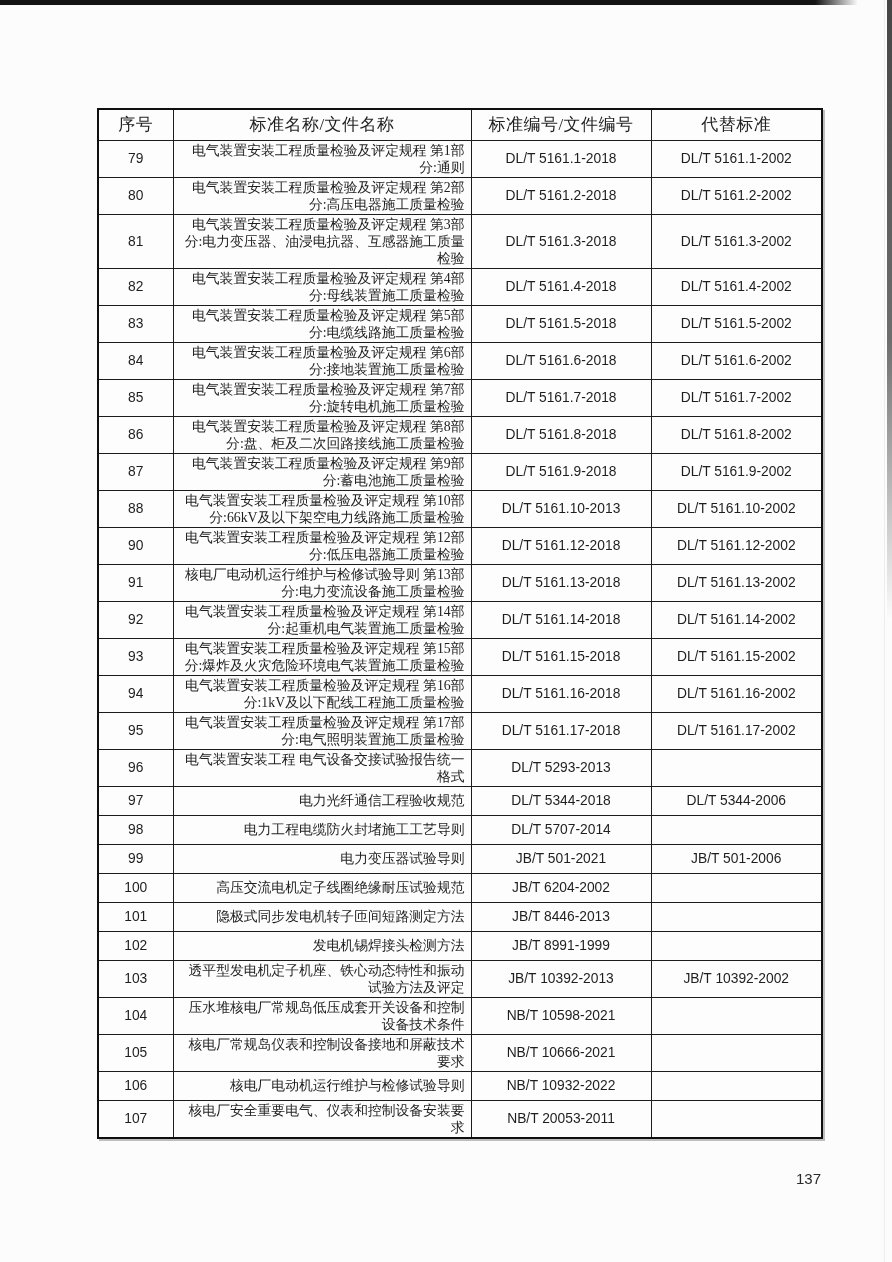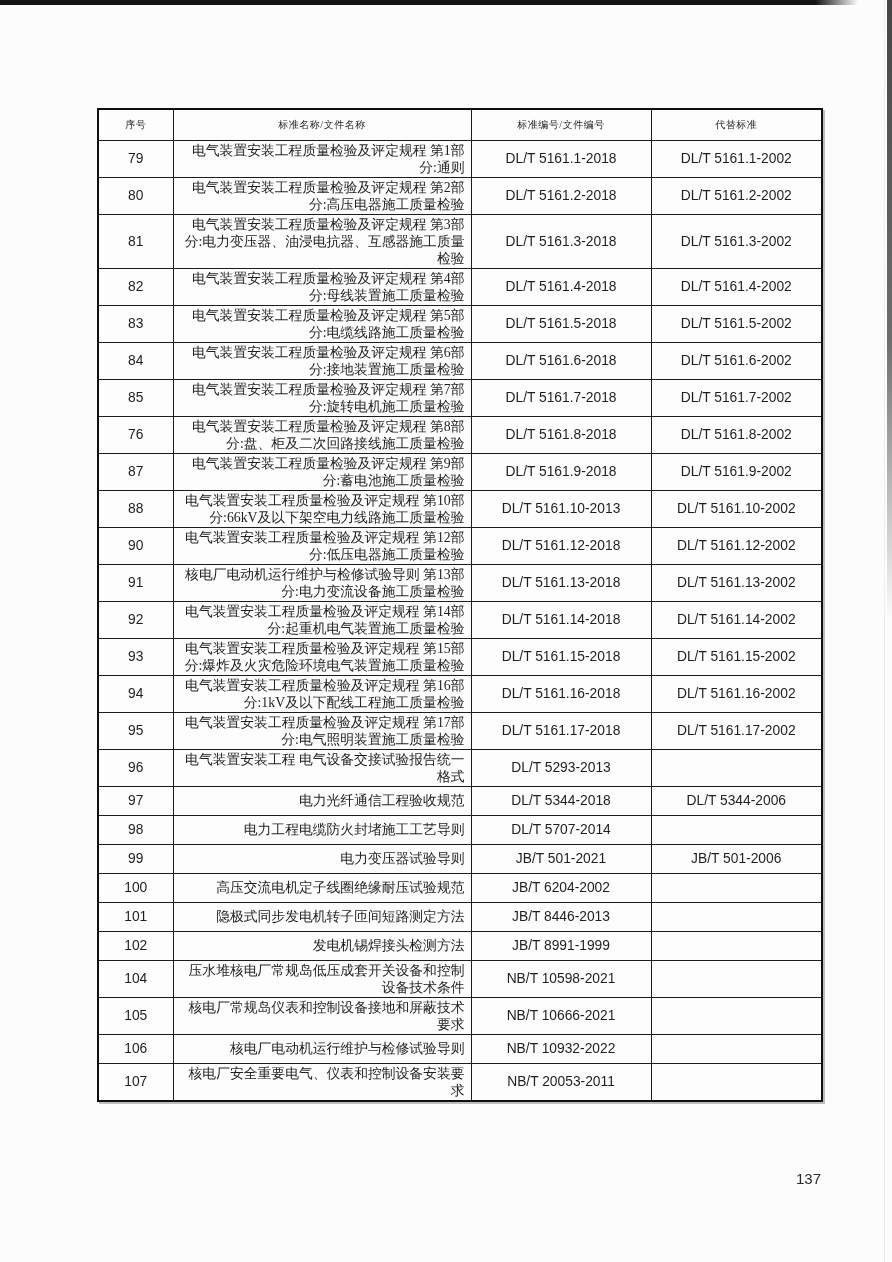--- a/index.html
+++ b/index.html
@@ -50,21 +50,21 @@
     overflow: hidden;
   }
   table.standards {
     border: 2px solid #0f0f0f;
   }
   table.standards thead tr {
     height: 31px;
   }
   table.standards th {
     font-weight: normal;
-    font-size: 10px;
+    font-size: 17px;
     text-align: center;
     letter-spacing: 0.5px;
   }
   table.standards tbody tr {
     height: 29px;
   }
   table.standards td {
     font-size: 13.8px;
     line-height: 17px;
     padding: 1px 6px;
@@ -149,21 +149,21 @@
         <td class="col-code">DL/T 5161.6-2018</td>
         <td class="col-replaced">DL/T 5161.6-2002</td>
       </tr>
       <tr>
         <td class="col-no">85</td>
         <td class="col-name">电气装置安装工程质量检验及评定规程 第7部分:旋转电机施工质量检验</td>
         <td class="col-code">DL/T 5161.7-2018</td>
         <td class="col-replaced">DL/T 5161.7-2002</td>
       </tr>
       <tr>
-        <td class="col-no">76</td>
+        <td class="col-no">86</td>
         <td class="col-name">电气装置安装工程质量检验及评定规程 第8部分:盘、柜及二次回路接线施工质量检验</td>
         <td class="col-code">DL/T 5161.8-2018</td>
         <td class="col-replaced">DL/T 5161.8-2002</td>
       </tr>
       <tr>
         <td class="col-no">87</td>
         <td class="col-name">电气装置安装工程质量检验及评定规程 第9部分:蓄电池施工质量检验</td>
         <td class="col-code">DL/T 5161.9-2018</td>
         <td class="col-replaced">DL/T 5161.9-2002</td>
       </tr>
@@ -245,20 +245,26 @@
         <td class="col-code">JB/T 8446-2013</td>
         <td class="col-replaced"></td>
       </tr>
       <tr>
         <td class="col-no">102</td>
         <td class="col-name">发电机锡焊接头检测方法</td>
         <td class="col-code">JB/T 8991-1999</td>
         <td class="col-replaced"></td>
       </tr>
       <tr>
+        <td class="col-no">103</td>
+        <td class="col-name">透平型发电机定子机座、铁心动态特性和振动试验方法及评定</td>
+        <td class="col-code">JB/T 10392-2013</td>
+        <td class="col-replaced">JB/T 10392-2002</td>
+      </tr>
+      <tr>
         <td class="col-no">104</td>
         <td class="col-name">压水堆核电厂常规岛低压成套开关设备和控制设备技术条件</td>
         <td class="col-code">NB/T 10598-2021</td>
         <td class="col-replaced"></td>
       </tr>
       <tr>
         <td class="col-no">105</td>
         <td class="col-name">核电厂常规岛仪表和控制设备接地和屏蔽技术要求</td>
         <td class="col-code">NB/T 10666-2021</td>
         <td class="col-replaced"></td>

